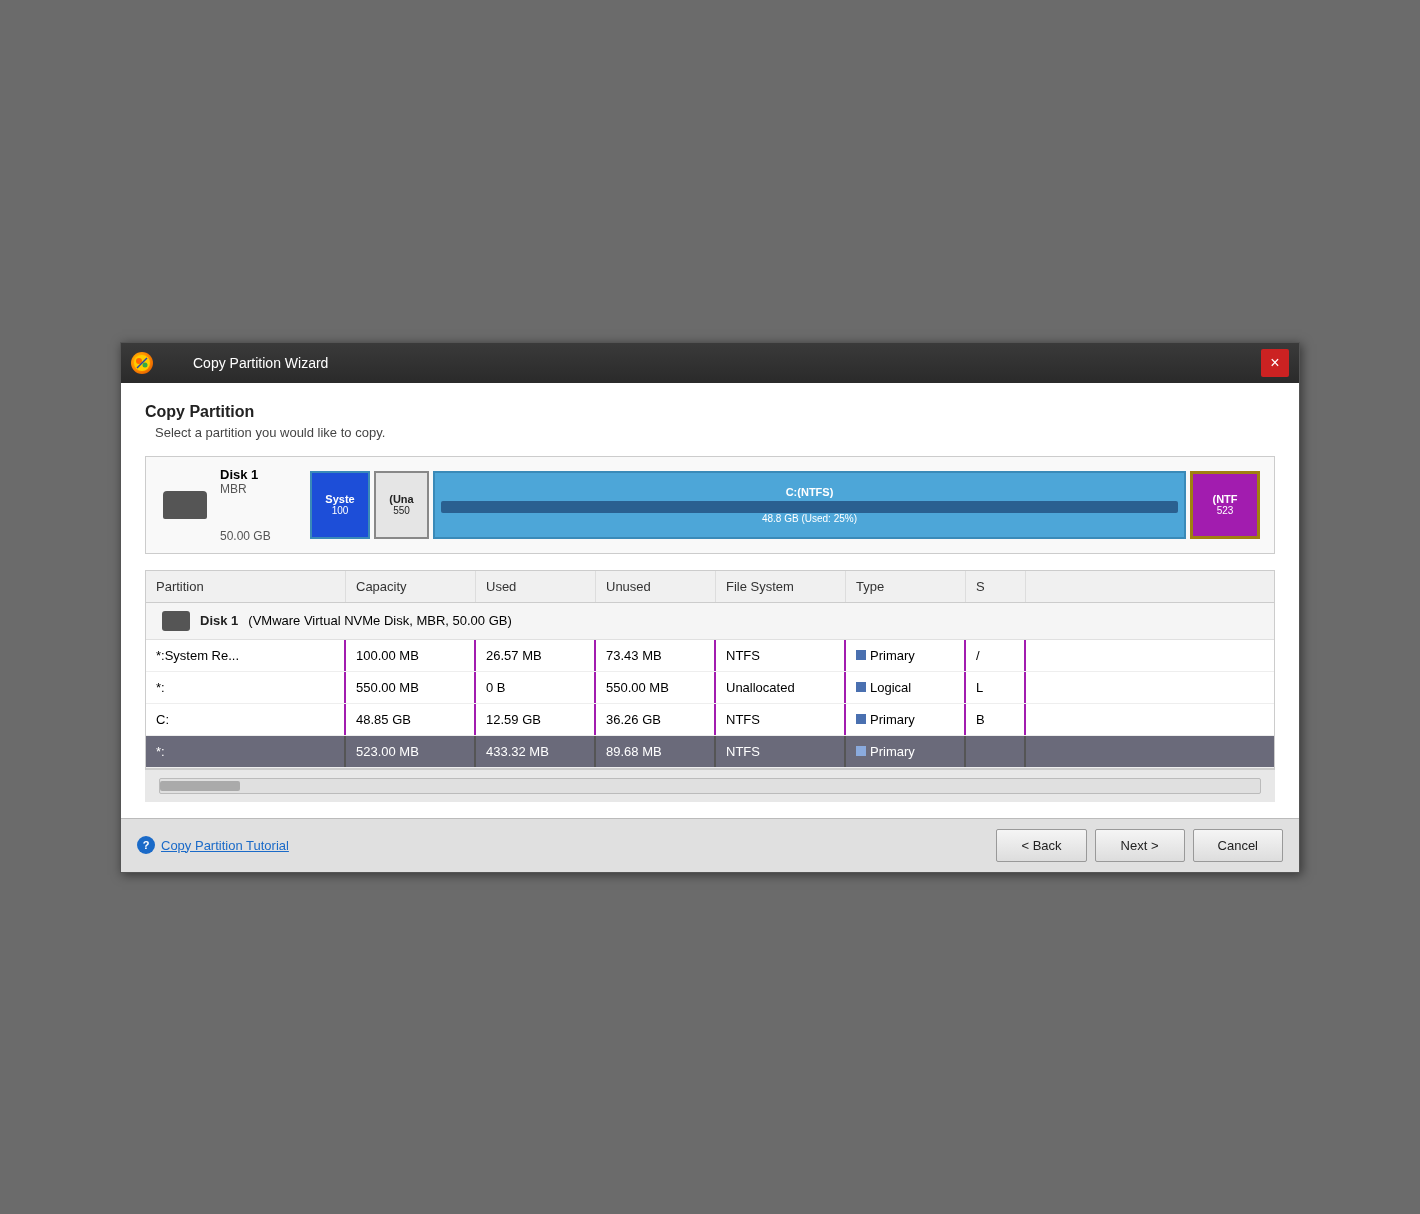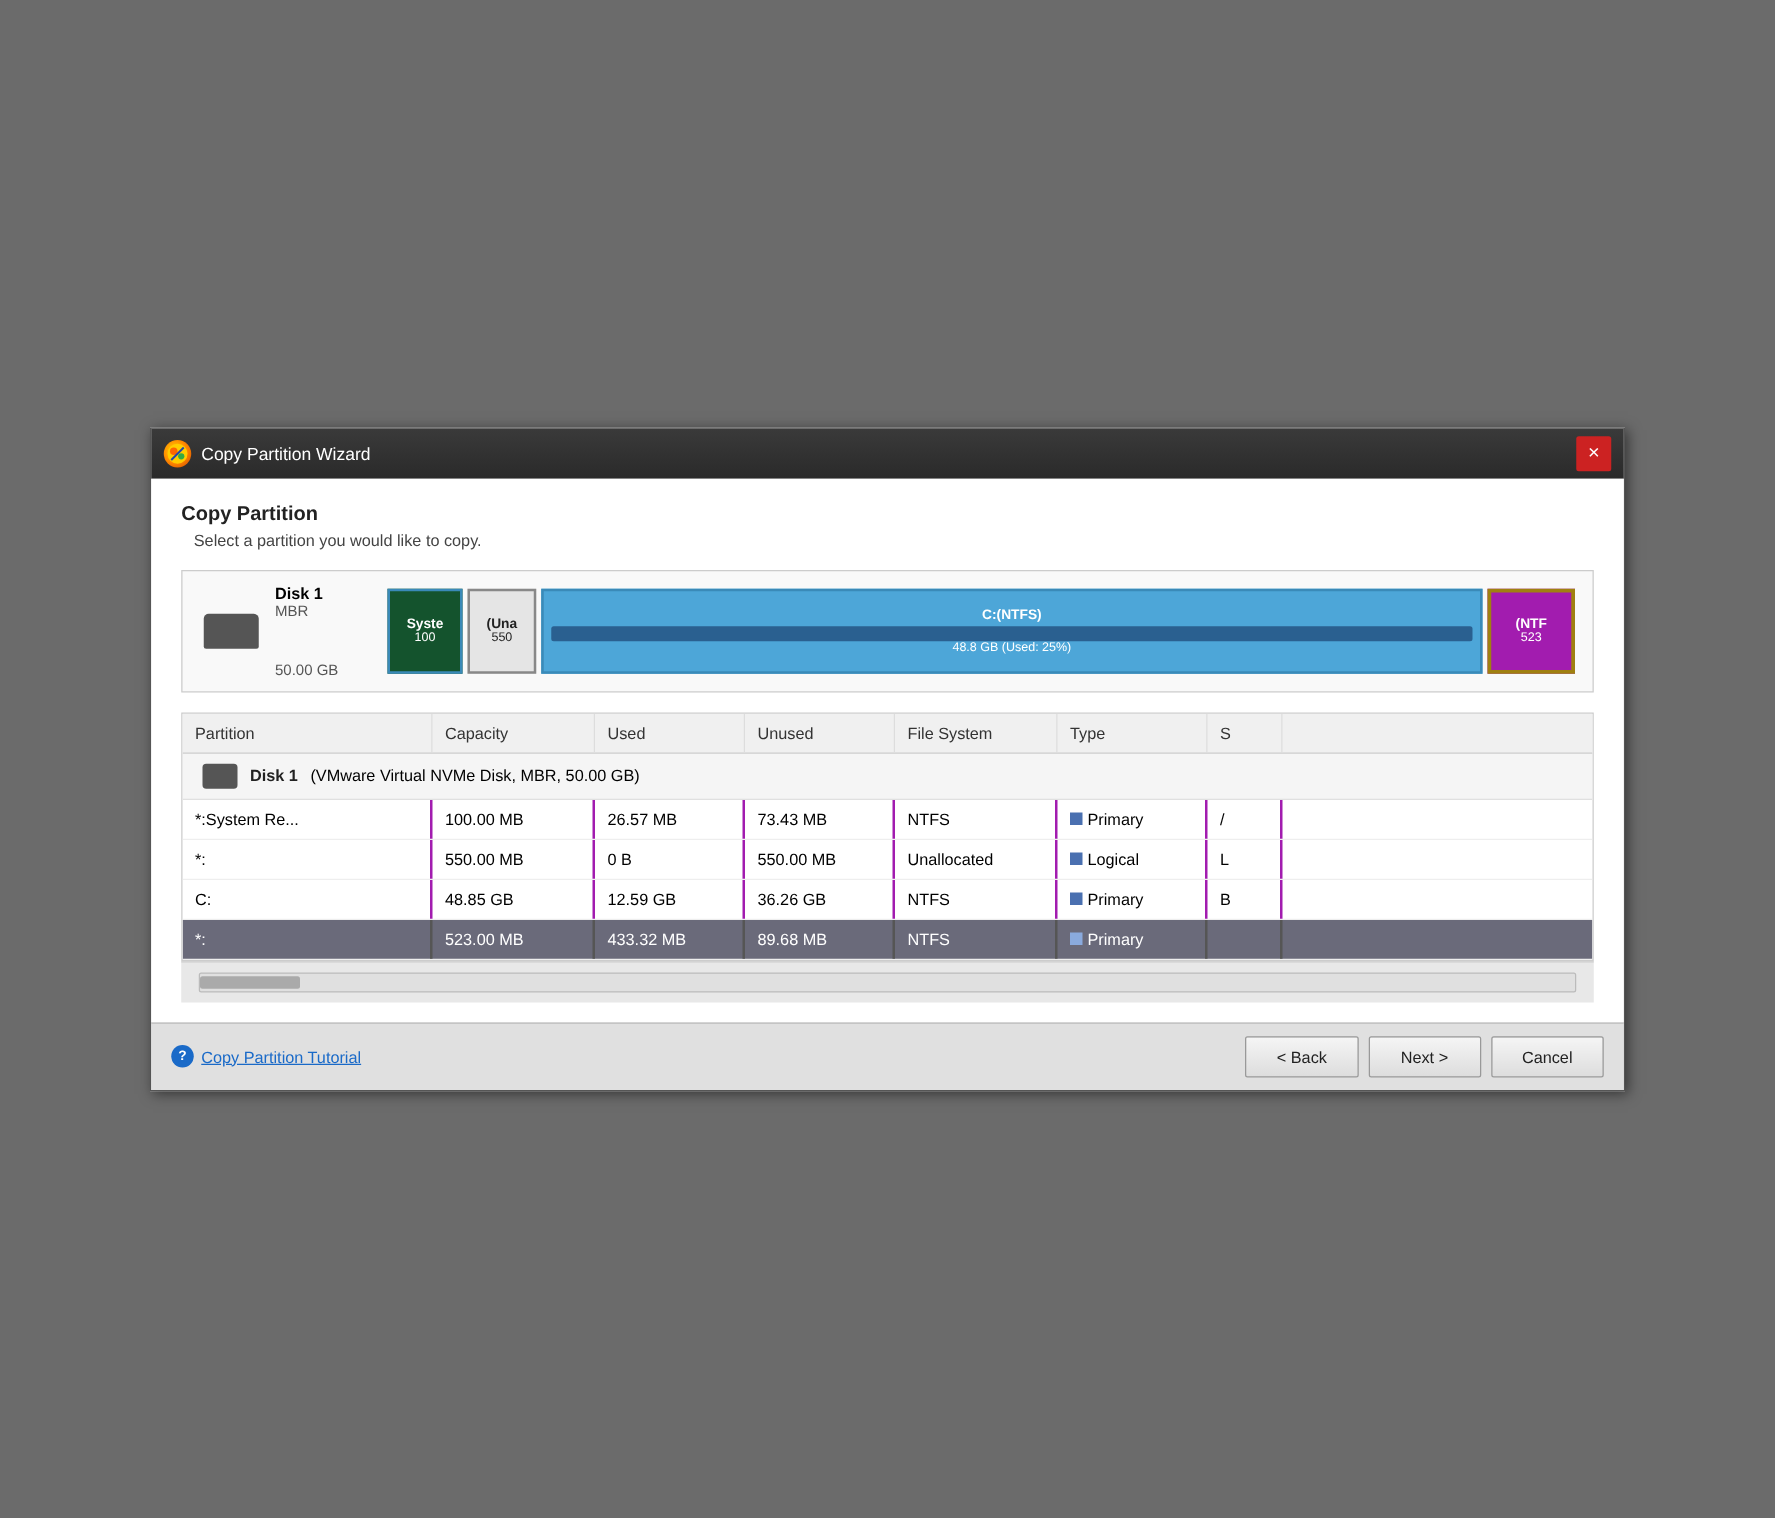--- a/index.html
+++ b/index.html
@@ -33,20 +33,21 @@
       background: radial-gradient(circle at 40% 40%, #ffdd00, #ff8800, #cc4400);
       border-radius: 50%;
       display: flex; align-items: center; justify-content: center;
       font-size: 12px;
       flex-shrink: 0;
     }
     .titlebar-title {
       flex: 1;
       font-size: 14px;
       font-weight: normal;
+      margin-left: 32px;
     }
     .titlebar-close {
       width: 28px;
       height: 28px;
       background: #cc2222;
       border: none;
       color: white;
       font-size: 16px;
       cursor: pointer;
       display: flex; align-items: center; justify-content: center;
@@ -115,21 +116,21 @@
       flex-direction: column;
       align-items: center;
       justify-content: center;
       border: 2px solid #aaa;
       font-size: 11px;
       text-align: center;
       padding: 4px 6px;
       cursor: pointer;
     }
     .part-block.system {
-      background: #14532d;
+      background: #1d4ed8;
       border-color: #3a8ab8;
       color: white;
       min-width: 60px;
     }
     .part-block.unallocated {
       background: #e5e5e5;
       border-color: #888;
       color: #222;
       min-width: 55px;
     }

